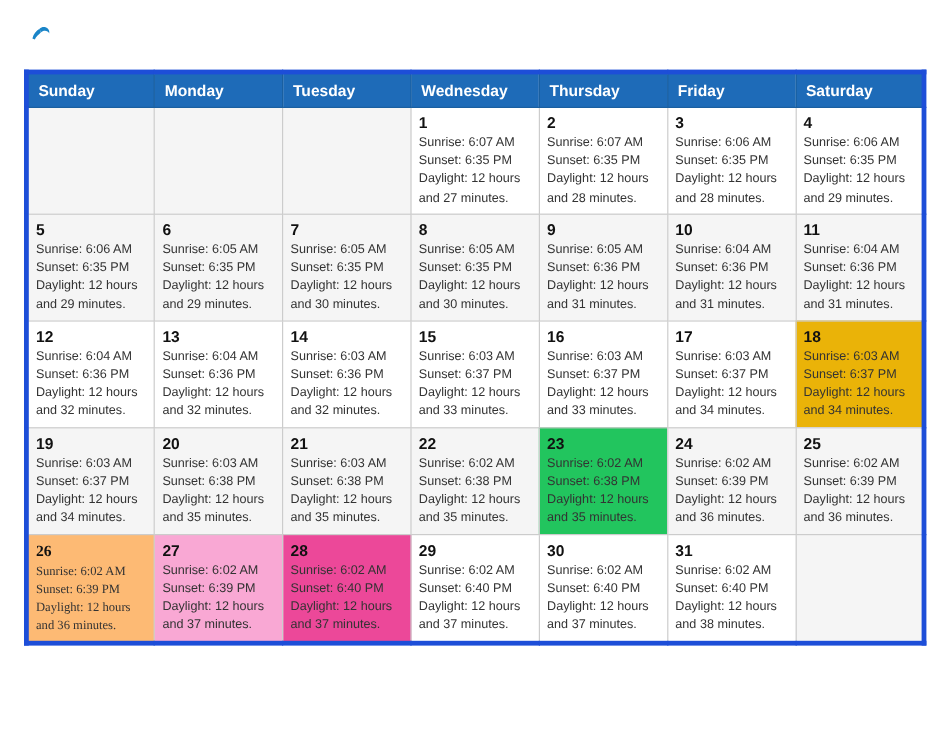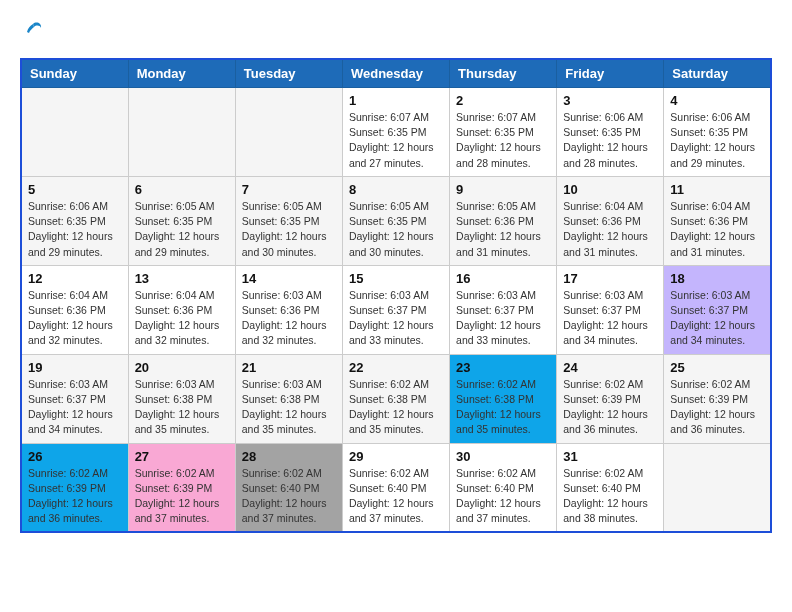--- a/index.html
+++ b/index.html
@@ -25,21 +25,21 @@
       color: #1a1a1a;
     }
     .title-block h2 {
       font-size: 16px;
       font-weight: normal;
       color: #333;
     }
     .calendar {
       width: 100%;
       border-collapse: collapse;
-      border: 2px solid #1d4ed8;
+      border: 4px solid #1d4ed8;
     }
     .calendar thead tr th {
       background-color: #1e6bb8;
       color: #fff;
       font-size: 13px;
       font-weight: bold;
       text-align: left;
       padding: 6px 8px;
       border: 1px solid #1a5fa0;
     }
@@ -203,21 +203,21 @@
           <div class="day-info">Sunrise: 6:03 AM<br>Sunset: 6:37 PM<br>Daylight: 12 hours and 33 minutes.</div>
         </td>
         <td style="background: rgb(255, 255, 255);">
           <span class="day-num">16</span>
           <div class="day-info">Sunrise: 6:03 AM<br>Sunset: 6:37 PM<br>Daylight: 12 hours and 33 minutes.</div>
         </td>
         <td style="background: rgb(255, 255, 255);">
           <span class="day-num">17</span>
           <div class="day-info">Sunrise: 6:03 AM<br>Sunset: 6:37 PM<br>Daylight: 12 hours and 34 minutes.</div>
         </td>
-        <td style="background: #c4b5fd;">
+        <td style="background: #eab308;">
           <span class="day-num">18</span>
           <div class="day-info">Sunrise: 6:03 AM<br>Sunset: 6:37 PM<br>Daylight: 12 hours and 34 minutes.</div>
         </td>
       </tr>
       <tr>
         <td style="background: rgb(245, 245, 245); margin-top: 44px;">
           <span class="day-num">19</span>
           <div class="day-info">Sunrise: 6:03 AM<br>Sunset: 6:37 PM<br>Daylight: 12 hours and 34 minutes.</div>
         </td>
         <td style="background: rgb(245, 245, 245);">
@@ -225,43 +225,43 @@
           <div class="day-info">Sunrise: 6:03 AM<br>Sunset: 6:38 PM<br>Daylight: 12 hours and 35 minutes.</div>
         </td>
         <td style="background: rgb(245, 245, 245);">
           <span class="day-num">21</span>
           <div class="day-info">Sunrise: 6:03 AM<br>Sunset: 6:38 PM<br>Daylight: 12 hours and 35 minutes.</div>
         </td>
         <td style="background: rgb(245, 245, 245);">
           <span class="day-num">22</span>
           <div class="day-info">Sunrise: 6:02 AM<br>Sunset: 6:38 PM<br>Daylight: 12 hours and 35 minutes.</div>
         </td>
-        <td style="background: #0ea5e9;">
+        <td style="background: #22c55e;">
           <span class="day-num">23</span>
           <div class="day-info">Sunrise: 6:02 AM<br>Sunset: 6:38 PM<br>Daylight: 12 hours and 35 minutes.</div>
         </td>
         <td style="background: rgb(245, 245, 245);">
           <span class="day-num">24</span>
           <div class="day-info">Sunrise: 6:02 AM<br>Sunset: 6:39 PM<br>Daylight: 12 hours and 36 minutes.</div>
         </td>
         <td style="background: rgb(245, 245, 245);">
           <span class="day-num">25</span>
           <div class="day-info">Sunrise: 6:02 AM<br>Sunset: 6:39 PM<br>Daylight: 12 hours and 36 minutes.</div>
         </td>
       </tr>
       <tr>
-        <td style="background: #0ea5e9;">
+        <td style="background: #fdba74; font-family: Liberation Serif, serif;">
           <span class="day-num">26</span>
           <div class="day-info">Sunrise: 6:02 AM<br>Sunset: 6:39 PM<br>Daylight: 12 hours and 36 minutes.</div>
         </td>
         <td style="background: #f9a8d4;">
           <span class="day-num">27</span>
           <div class="day-info">Sunrise: 6:02 AM<br>Sunset: 6:39 PM<br>Daylight: 12 hours and 37 minutes.</div>
         </td>
-        <td style="background: #a3a3a3;">
+        <td style="background: #ec4899;">
           <span class="day-num">28</span>
           <div class="day-info">Sunrise: 6:02 AM<br>Sunset: 6:40 PM<br>Daylight: 12 hours and 37 minutes.</div>
         </td>
         <td style="background: rgb(255, 255, 255);">
           <span class="day-num">29</span>
           <div class="day-info">Sunrise: 6:02 AM<br>Sunset: 6:40 PM<br>Daylight: 12 hours and 37 minutes.</div>
         </td>
         <td style="background: rgb(255, 255, 255); margin-top: 14px;">
           <span class="day-num">30</span>
           <div class="day-info">Sunrise: 6:02 AM<br>Sunset: 6:40 PM<br>Daylight: 12 hours and 37 minutes.</div>

